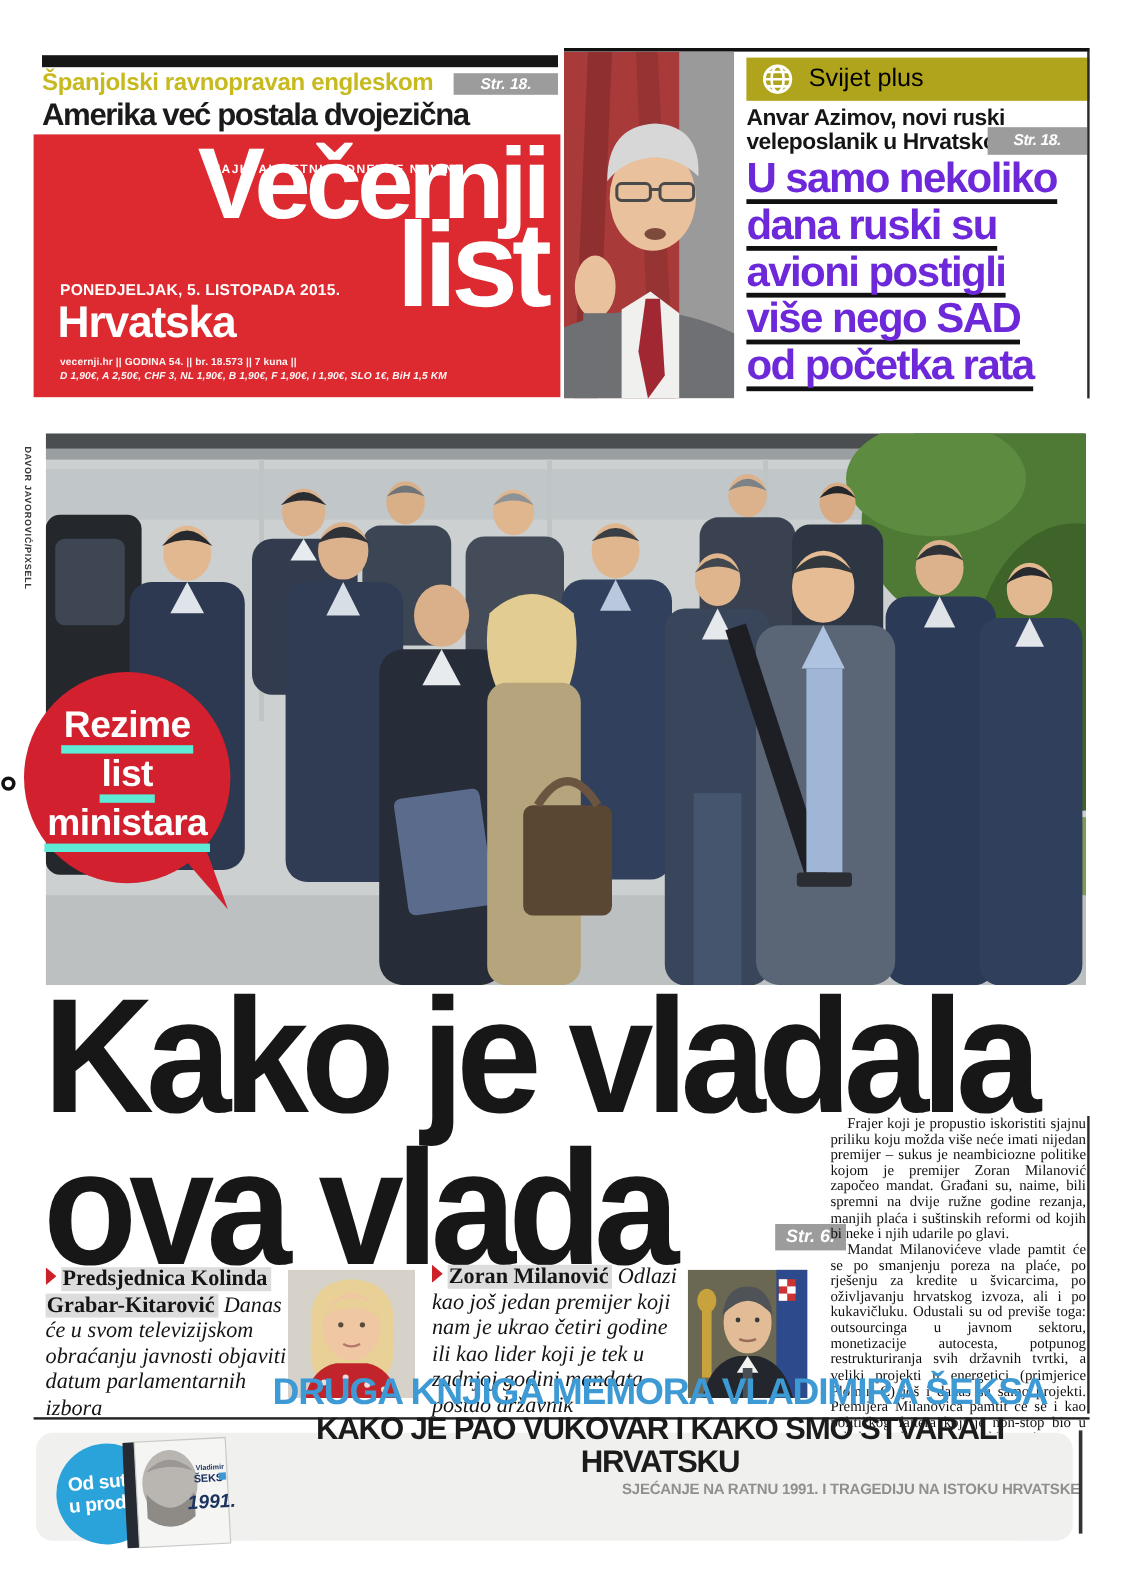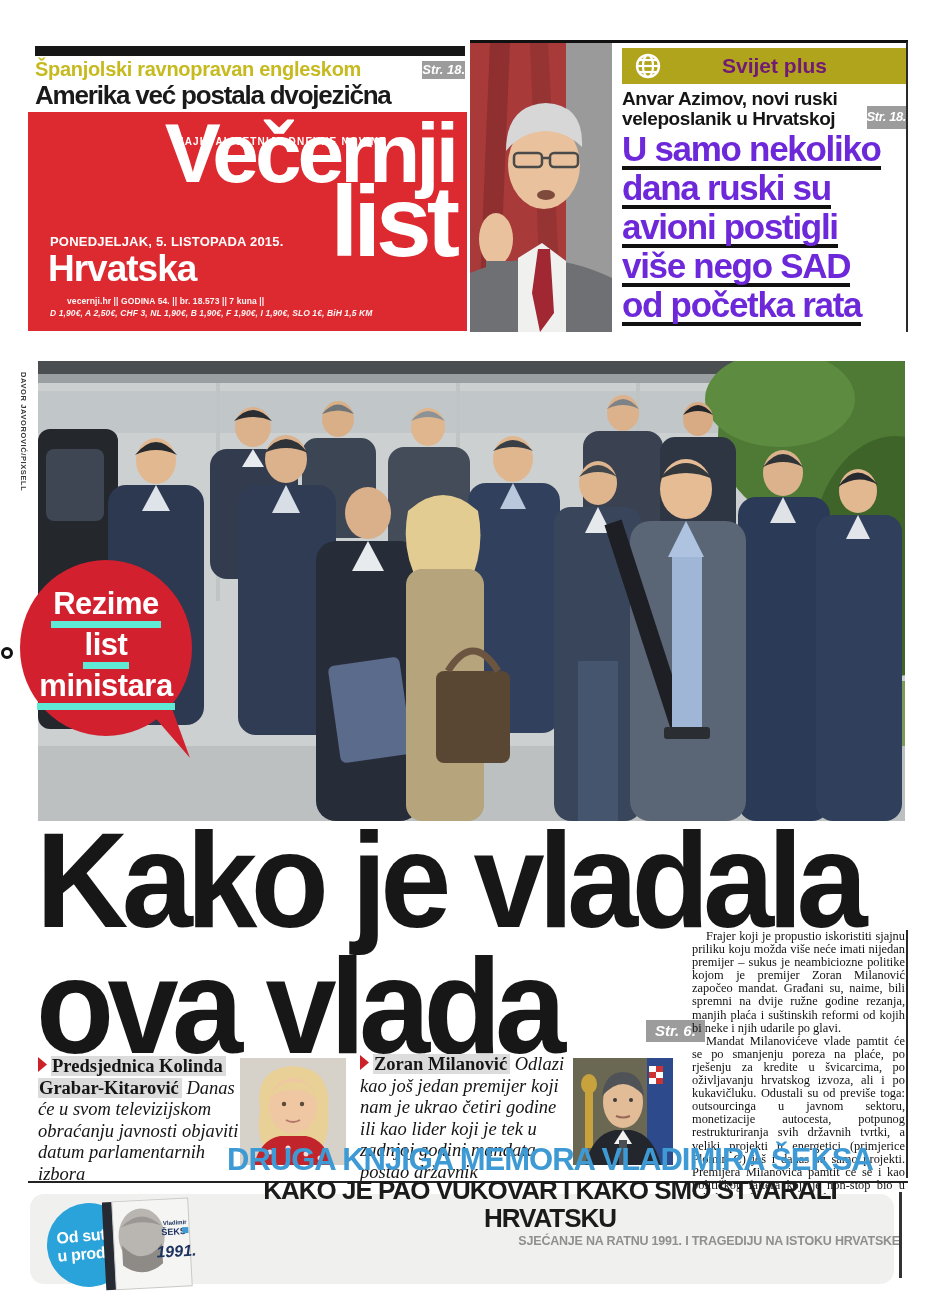--- a/index.html
+++ b/index.html
@@ -9,41 +9,41 @@
     background:#fff; overflow:hidden;
   }
   .abs { position:absolute; }
 
   
   #topbar-left { left:35px; top:46px; width:430px; height:10px; background:#161616; }
   #kicker-row { left:35px; top:58px; width:430px; display:flex; justify-content:space-between; align-items:center; }
   .kicker-yellow { color:#c6ba1f; font-weight:bold; font-size:20px; letter-spacing:-0.3px; }
   .str-badge {
     display:inline-block; background:#9c9c9c; color:#fff; font-weight:bold; font-style:italic;
-    font-size:13px; padding:1px 0 2px; white-space:nowrap;
+    font-size:13px; padding:1px 22px 2px; white-space:nowrap;
   }
   #top-left-headline { left:35px; top:80px; width:432px; color:#1a1a1a; font-weight:bold; font-size:26px; letter-spacing:-1.2px; }
 
   
   #masthead { left:28px; top:112px; width:439px; height:219px; background:#dc2a30; }
   #masthead .tagline { position:absolute; top:24px; right:80px; color:#fff; font-size:10px; font-weight:bold; letter-spacing:1.2px; }
   #masthead .logo { position:absolute; top:8px; right:12px; text-align:right; color:#fff; line-height:0.8; }
   #masthead .logo .l1 { font-size:84px; font-weight:bold; letter-spacing:-4px; display:block;margin-left:13px; }
   #masthead .logo .l2 { font-size:100px; font-weight:bold; letter-spacing:-5px; display:block; margin-top:-6px; }
   #masthead .mdate { position:absolute; left:22px; top:122px; color:#fff; font-weight:bold; font-size:13px; letter-spacing:0.2px;text-align:right; }
   #masthead .edition { position:absolute; left:20px; top:136px; color:#fff; font-weight:bold; font-size:37px; letter-spacing:-1px; }
   #masthead .price { position:absolute; left:22px; color:#fff; font-size:8.5px; font-weight:bold; opacity:.95; letter-spacing:0.1px; }
 
   
   #rule-top-right { left:470px; top:40px; width:438px; height:3px; background:#111; }
   #photo-azimov { left:470px; top:43px; width:142px; height:289px; overflow:hidden; }
 
   
   #world-band { left:622px; top:48px; width:286px; height:36px; background:#b1a41d; display:flex; align-items:center; gap:12px; padding-left:12px; }
-  #world-band .wlabel { color:#701a75; font-weight:bold; font-size:21px;margin-left:48px; }
+  #world-band .wlabel { color:#000000; font-weight:normal; font-size:21px; }
   #world-kicker { left:622px; top:89px; width:286px; color:#151515; font-weight:bold; font-size:19px; line-height:20px; letter-spacing:-0.4px; }
   #world-kicker .str-badge { position:absolute; right:2px; bottom:0; }
   #world-headline { left:622px; top:132px; width:286px; }
   #world-headline .hl { display:table; color:#6d28d9; font-weight:bold; font-size:35px; letter-spacing:-1.3px; line-height:33px; border-bottom:4px solid #111; padding-bottom:1px; margin-bottom:1px; white-space:nowrap; }
   #divider-top-right { left:906px; top:42px; width:2px; height:290px; background:#2a2a2a; }
 
   
   #main-photo { left:38px; top:361px; width:867px; height:460px; overflow:hidden; }
   #photo-credit {
     left:19px; top:372px; color:#3a3a3a; font-size:7.5px; letter-spacing:0.6px;
@@ -109,21 +109,21 @@
   <div class="abs" id="top-left-headline">Amerika već postala dvojezična zemlja</div>
 
   <div class="abs" id="masthead">
     <div class="tagline">NAJKVALITETNIJE DNEVNE NOVINE</div>
     <div class="logo">
       <span class="l1">Večernji</span>
       <span class="l2">list</span>
     </div>
     <div class="mdate">PONEDJELJAK, 5. LISTOPADA 2015.</div>
     <div class="edition">Hrvatska</div>
-    <div class="price" style="top:184px;margin-left:17px;">vecernji.hr || GODINA 54. || br. 18.573 || 7 kuna ||</div>
+    <div class="price" style="top:184px;">vecernji.hr || GODINA 54. || br. 18.573 || 7 kuna ||</div>
     <div class="price" style="top:196px;font-style:italic;">D 1,90€, A 2,50€, CHF 3, NL 1,90€, B 1,90€, F 1,90€, I 1,90€, SLO 1€, BiH 1,5 KM</div>
   </div>
 
   <div class="abs" id="rule-top-right"></div>
   <div class="abs" id="photo-azimov">
     <svg width="142" height="289" viewBox="0 0 142 289">
       <rect width="142" height="289" fill="#9a9a9a"></rect>
       <rect width="96" height="289" fill="#a83a3a"></rect>
       <path d="M20,0 L40,0 L28,289 L8,289 Z" fill="#8f2f2f"></path>
       <path d="M60,0 L78,0 L92,289 L72,289 Z" fill="#963333"></path>

